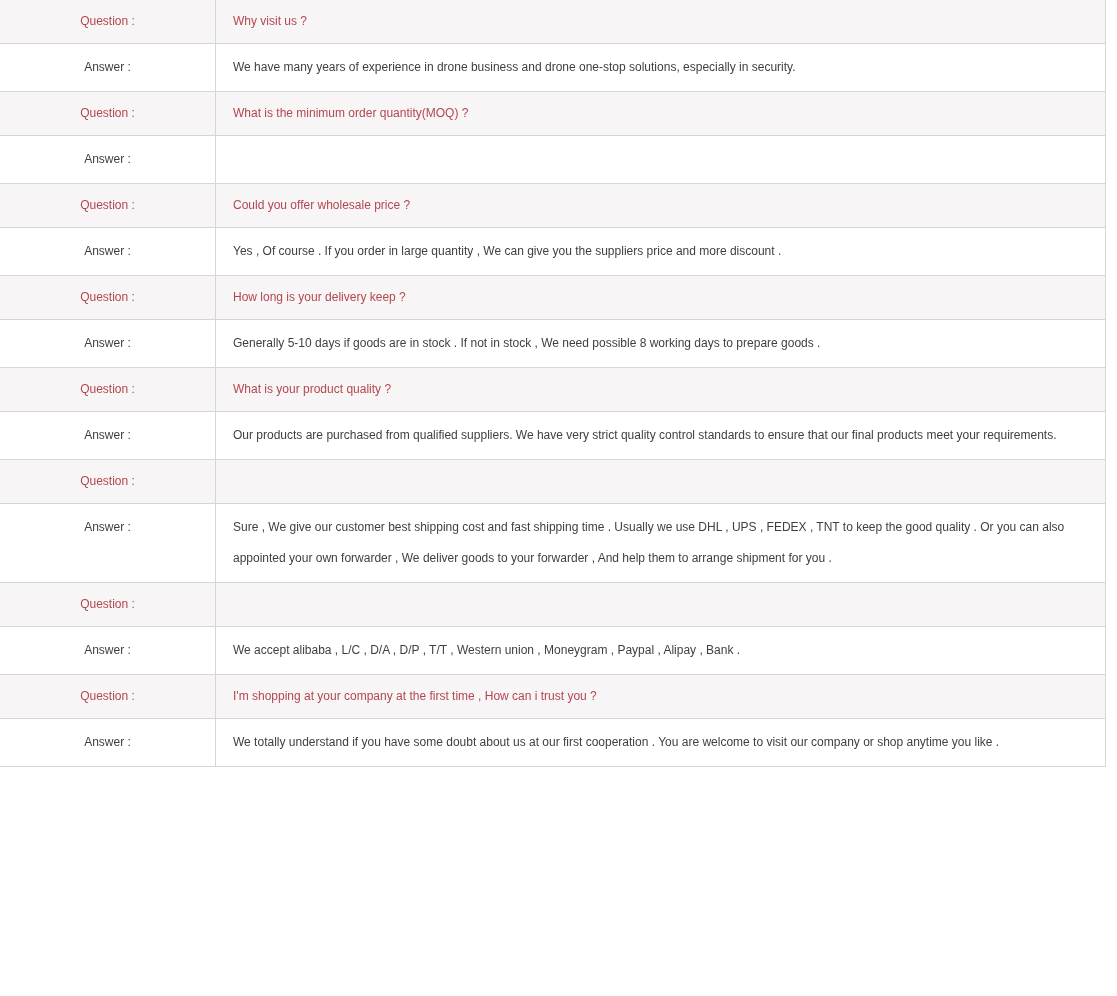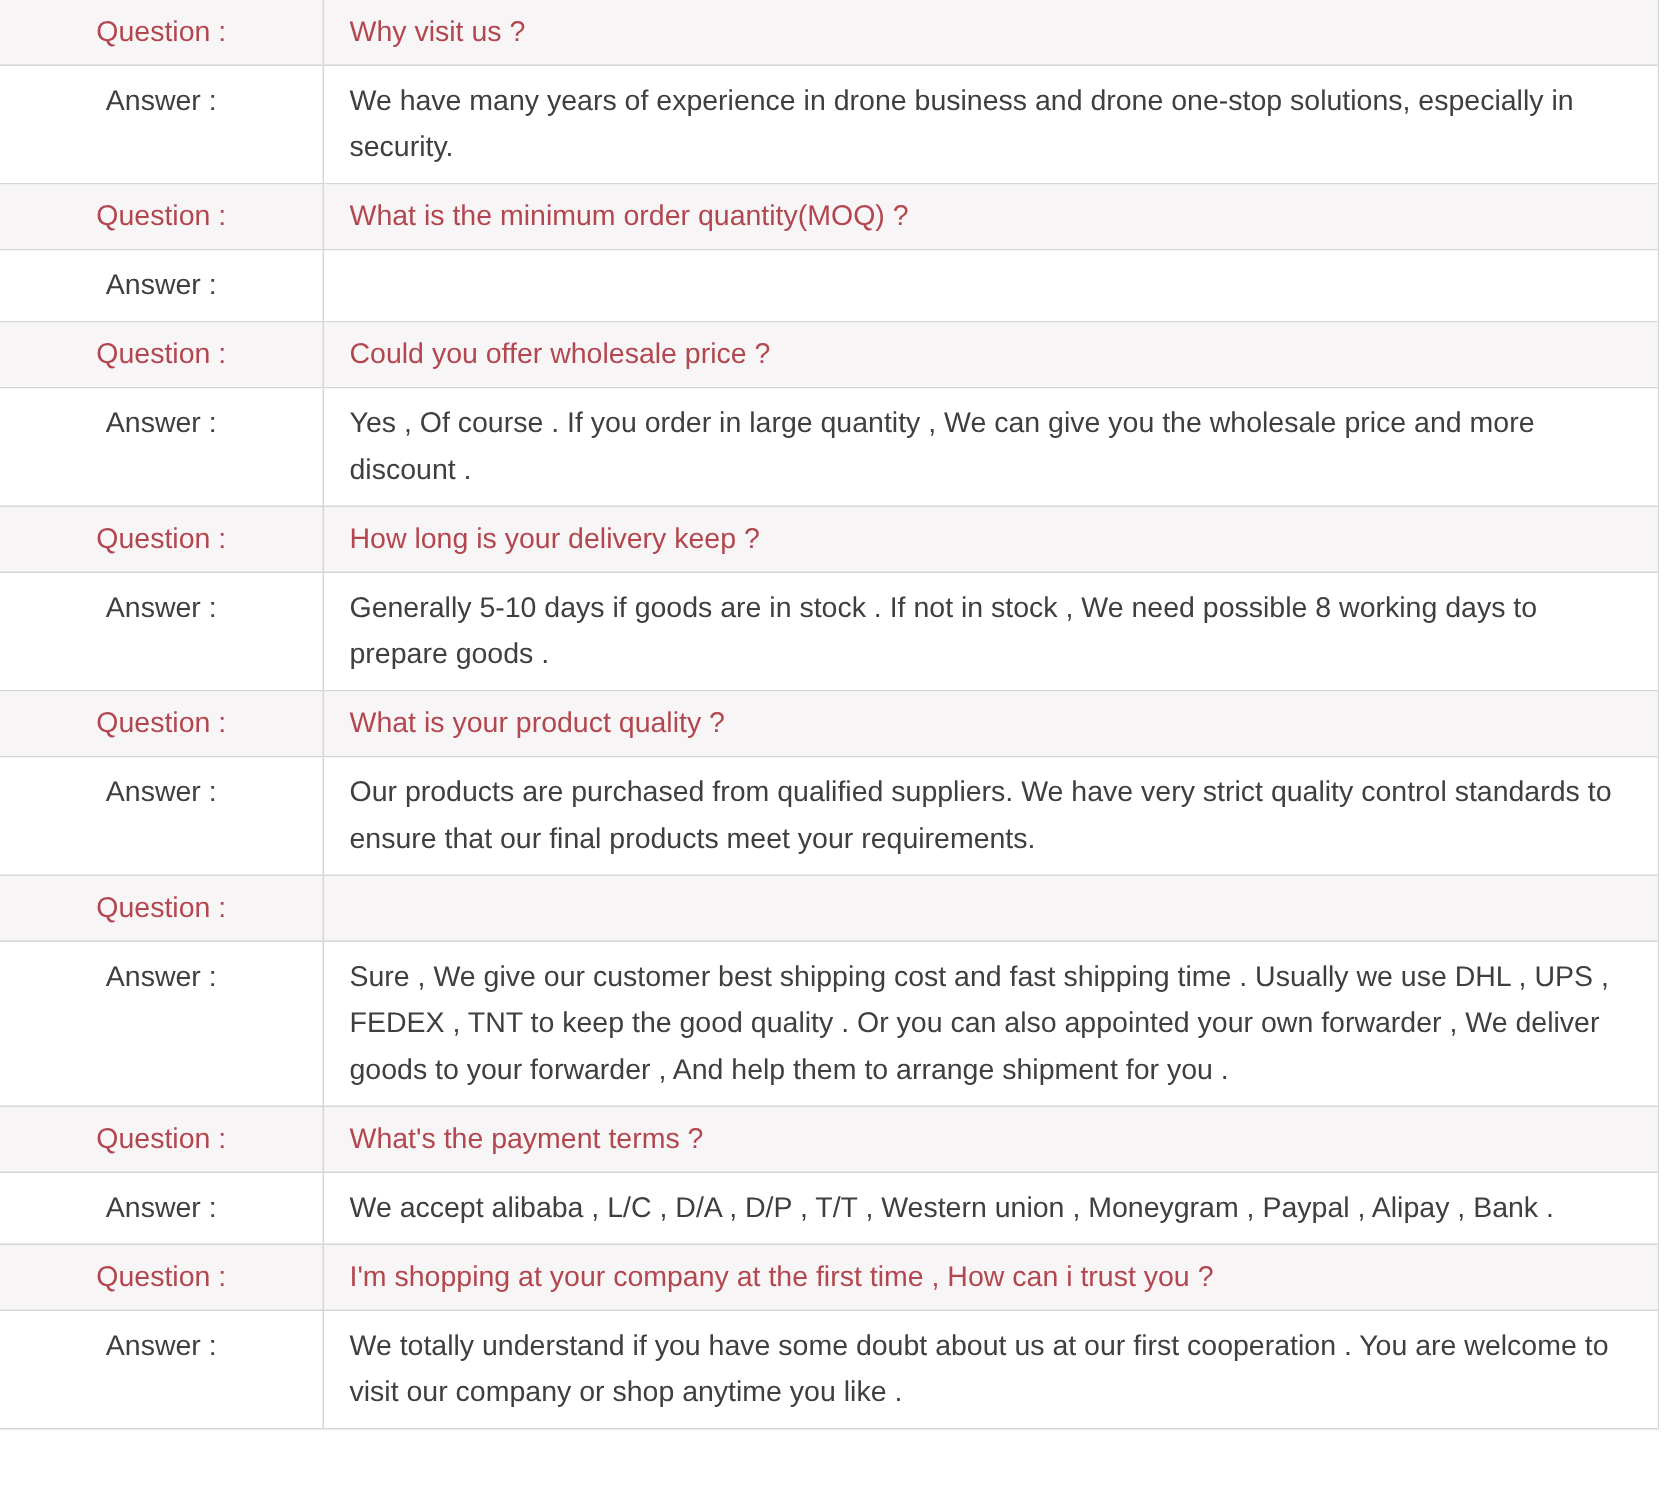--- a/index.html
+++ b/index.html
@@ -20,21 +20,21 @@
     width:1106px;
     border-right:1px solid var(--border);
   }
   .row{
     display:flex;
     align-items:stretch;
     border-bottom:1px solid var(--border);
     width:100%;
   }
   .cell{
-    font-size:19px;
+    font-size:12px;
     line-height:31px;
   }
   .label-cell{
     width:216px;
     flex:0 0 216px;
     border-right:1px solid var(--border);
     text-align:center;
   }
   .content-cell{
     flex:1 1 auto;
@@ -80,21 +80,21 @@
   <div class="row a-row">
     <div class="cell label-cell">Answer :</div>
   </div>
 
   <div class="row q-row">
     <div class="cell label-cell">Question :</div>
     <div class="cell content-cell">Could you offer wholesale price ?</div>
   </div>
   <div class="row a-row">
     <div class="cell label-cell">Answer :</div>
-    <div class="cell content-cell">Yes , Of course . If you order in large quantity , We can give you the wholesale price and more discount .</div>
+    <div class="cell content-cell">Yes , Of course . If you order in large quantity , We can give you the suppliers price and more discount .</div>
   </div>
 
   <div class="row q-row">
     <div class="cell label-cell">Question :</div>
     <div class="cell content-cell">How long is your delivery keep ?</div>
   </div>
   <div class="row a-row">
     <div class="cell label-cell">Answer :</div>
     <div class="cell content-cell">Generally 5-10 days if goods are in stock . If not in stock , We need possible 8 working days to prepare goods .</div>
   </div>
@@ -111,21 +111,20 @@
   <div class="row q-row">
     <div class="cell label-cell">Question :</div>
   </div>
   <div class="row a-row">
     <div class="cell label-cell">Answer :</div>
     <div class="cell content-cell">Sure , We give our customer best shipping cost and fast shipping time . Usually we use DHL , UPS , FEDEX , TNT to keep the good quality . Or you can also appointed your own forwarder , We deliver goods to your forwarder , And help them to arrange shipment for you .</div>
   </div>
 
   <div class="row q-row">
     <div class="cell label-cell">Question :</div>
-    <div class="cell content-cell">What's the payment terms ?</div>
   </div>
   <div class="row a-row">
     <div class="cell label-cell">Answer :</div>
     <div class="cell content-cell">We accept alibaba , L/C , D/A , D/P , T/T , Western union , Moneygram , Paypal , Alipay , Bank .</div>
   </div>
 
   <div class="row q-row">
     <div class="cell label-cell">Question :</div>
     <div class="cell content-cell">I'm shopping at your company at the first time , How can i trust you ?</div>
   </div>

